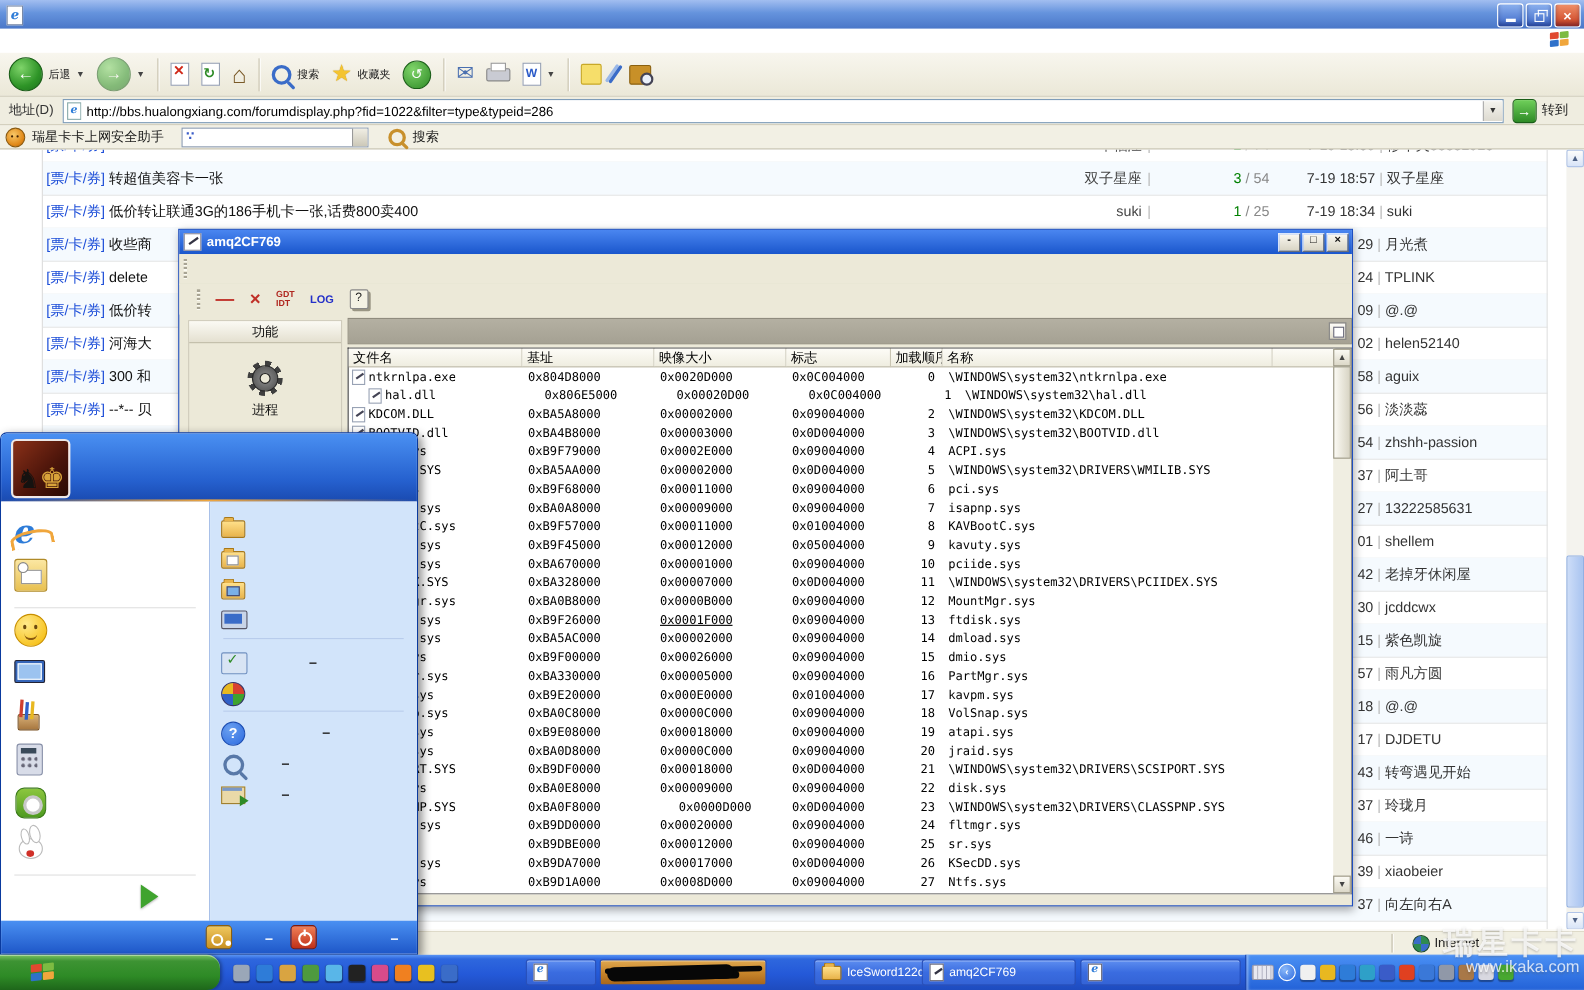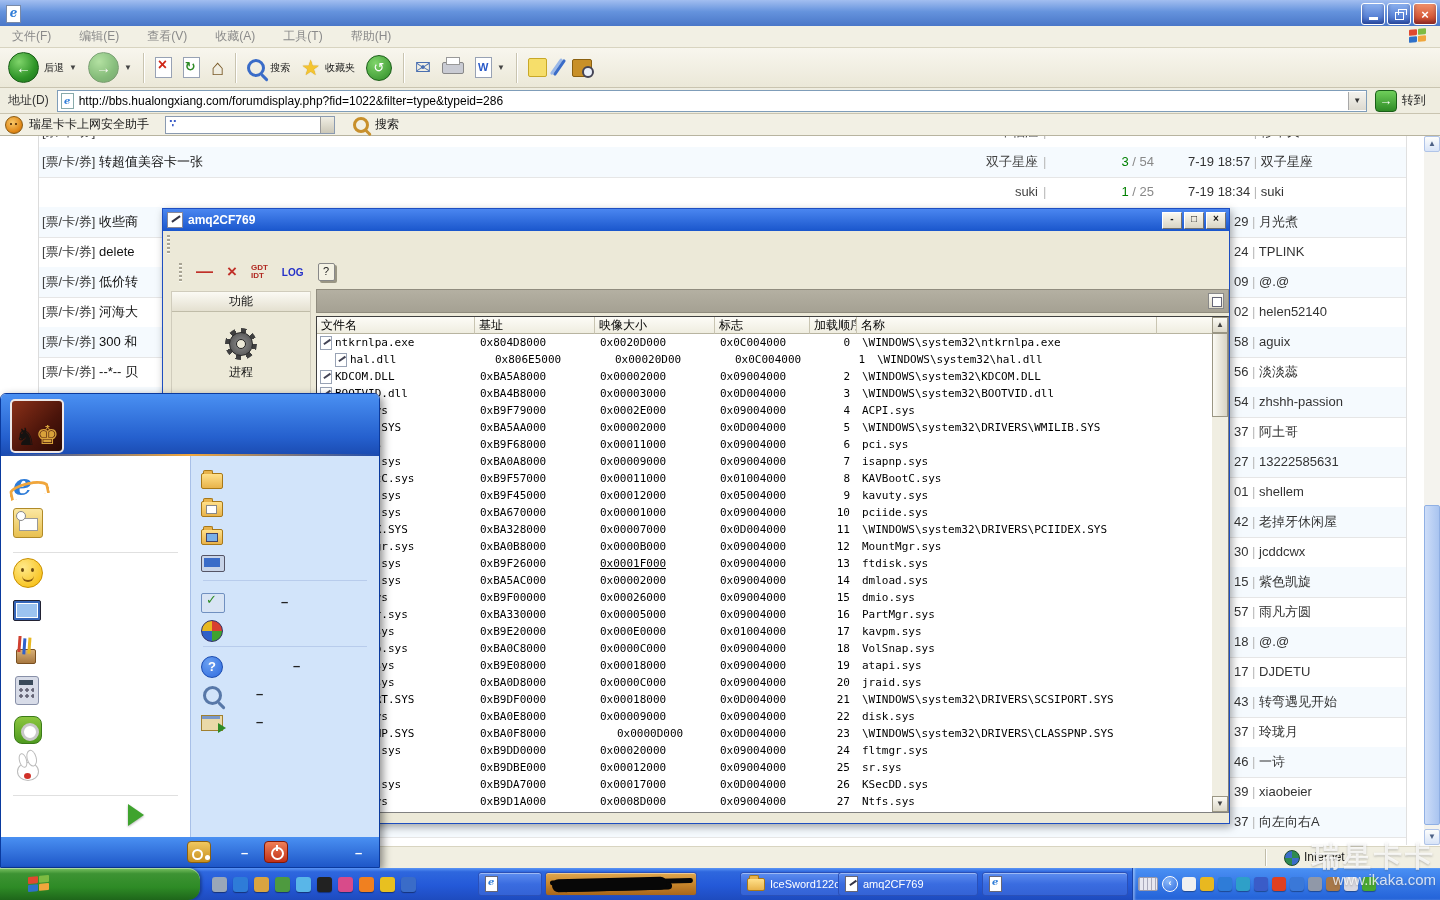--- a/index.html
+++ b/index.html
@@ -85,21 +85,21 @@
 .paw{position:absolute;left:3px;top:0px;color:#3A5CC8;font-weight:bold;font-size:11px}
 .rika-inbtn{position:absolute;right:0;top:0;width:13px;height:16px;background:linear-gradient(#F0EEE4,#CCC8B8);border-left:1px solid #999}
 .gold-mag{width:10px;height:10px;border:3px solid #C8902C;border-radius:50%;position:relative;margin-left:18px}
 .gold-mag::after{content:'';position:absolute;width:8px;height:3px;background:#C8902C;transform:rotate(45deg);right:-6px;bottom:-4px;border-radius:2px}
 .rika-search{margin-left:6px;color:#1a1a1a}
 #ie-content{position:absolute;left:0;top:136px;width:1440px;height:709px;background:#fff;overflow:hidden}
 #forum-rows{position:absolute;left:38px;top:0;width:1368px;height:709px;overflow:hidden;border-left:1px solid #DCDCDC}
 .frow{position:absolute;left:0;width:1368px;height:30px;line-height:30px;border-bottom:1px solid #E6E6E6;font-size:13px;white-space:nowrap}
 .frow.alt{background:#F5FAFE}
 .f-left{position:absolute;left:3px;max-width:800px;overflow:hidden}
-.f-tag{color:#404040}
+.f-tag{color:#1d4ed8}
 .f-title{color:#111;text-decoration:none}
 .f-poster{position:absolute;left:849px;width:150px;text-align:right;color:#444}
 .f-pipe{color:#b8b8b8}
 .f-pipe1{position:absolute;left:1004px}
 .f-counts{position:absolute;left:1041px;width:74px;text-align:right}
 .f-replies{color:var(--count-green)}
 .f-views{color:#888}
 .f-right-full{position:absolute;left:1149px;color:#333}
 .f-frag{position:absolute;left:1195px;color:#333}
 .f-last{color:#333}
@@ -291,30 +291,20 @@
       <div class="caption-btns">
         <div class="cap-btn">
             <i class="g-min"></i>
           </div>
         <div class="cap-btn">
             <i class="g-rest"></i>
           </div>
         <div class="cap-btn close">×</div>
       </div>
     </div>
-    <div id="ie-menubar">
-        <span id="menu-items" style="display:flex;gap:28px">
-          <span class="menu-item">文件(F)</span>
-          <span class="menu-item">编辑(E)</span>
-          <span class="menu-item">查看(V)</span>
-          <span class="menu-item">收藏(A)</span>
-          <span class="menu-item">工具(T)</span>
-          <span class="menu-item">帮助(H)</span>
-        </span>
-      </div>
     <div id="menubar-flag" class="win-flag">
         <i></i>
         <i></i>
         <i></i>
         <i></i>
       </div>
     <div id="ie-toolbar">
       <div class="tbtn">
         <span class="back-circle">←</span>
         <span class="tlabel">后退</span>
@@ -382,20 +372,21 @@
             <span class="f-right-full"><span class="f-time">7-19 18:59</span><span class="f-pipe"> | </span><span class="f-last">修车夫88882925</span></span>
           </div>
           <div class="frow alt" style="top: 11px;">
             <span class="f-left"><span class="f-tag">[票/卡/券] </span><a class="f-title">转超值美容卡一张</a></span>
             <span class="f-poster">双子星座</span>
             <span class="f-pipe f-pipe1">|</span>
             <span class="f-counts"><span class="f-replies">3</span><span class="f-views"> / 54</span></span>
             <span class="f-right-full"><span class="f-time">7-19 18:57</span><span class="f-pipe"> | </span><span class="f-last">双子星座</span></span>
           </div>
           <div class="frow" style="top: 41px;">
+            <span class="f-left"><span class="f-tag">[票/卡/券] </span><a class="f-title">低价转让联通3G的186手机卡一张,话费800卖400</a></span>
             <span class="f-poster">suki</span>
             <span class="f-pipe f-pipe1">|</span>
             <span class="f-counts"><span class="f-replies">1</span><span class="f-views"> / 25</span></span>
             <span class="f-right-full"><span class="f-time">7-19 18:34</span><span class="f-pipe"> | </span><span class="f-last">suki</span></span>
           </div>
           <div class="frow alt" style="top: 71px;">
             <span class="f-left"><span class="f-tag">[票/卡/券] </span><a class="f-title">收些商</a></span>
             <span class="f-frag"><span>29</span><span class="f-pipe"> | </span><span class="f-last">月光煮</span></span>
           </div>
           <div class="frow" style="top: 101px;">

